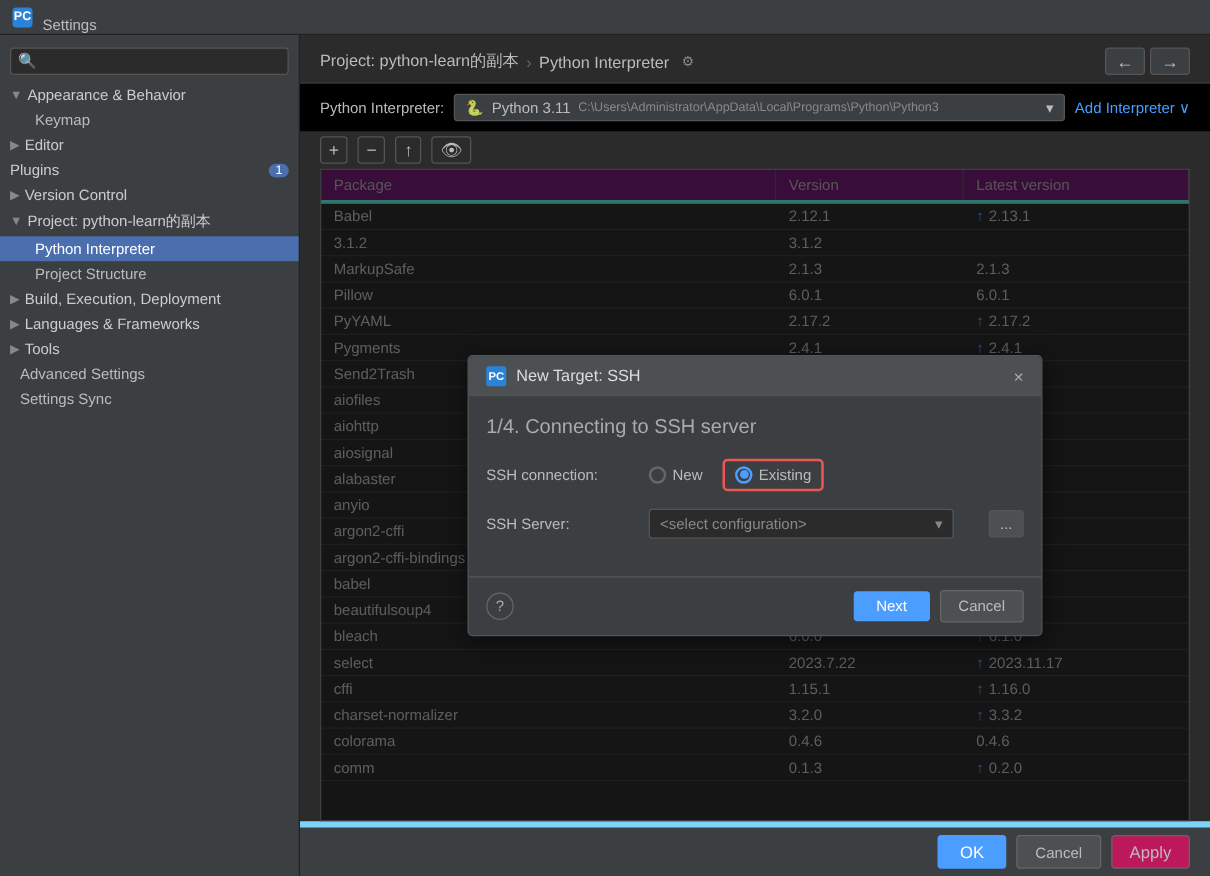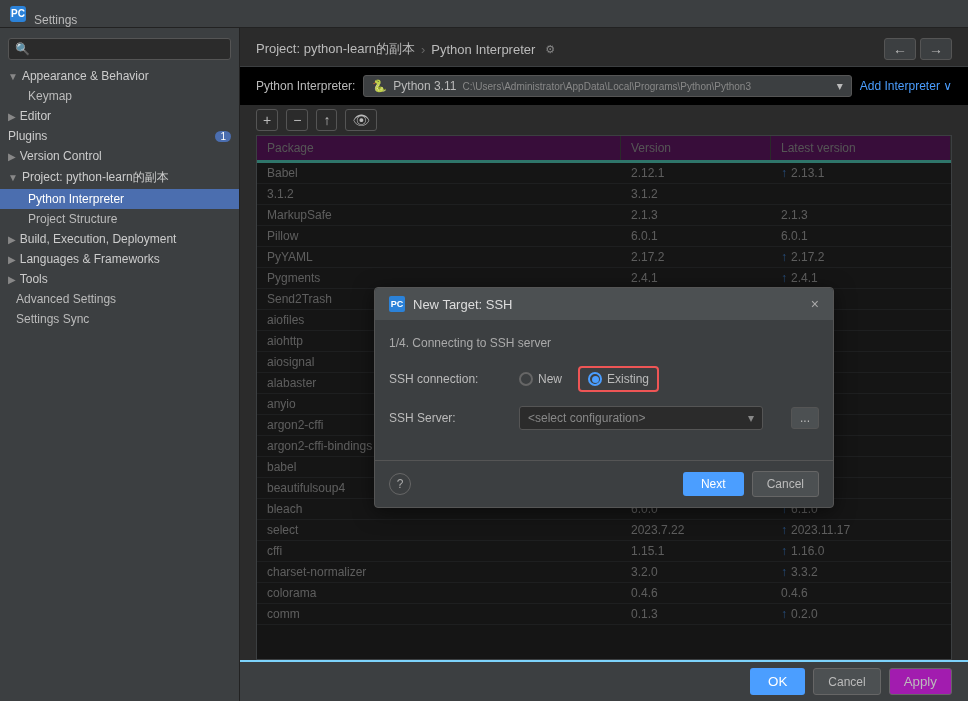--- a/index.html
+++ b/index.html
@@ -264,21 +264,21 @@
     .modal-close {
       margin-left: auto;
       cursor: pointer;
       color: #aaa;
       font-size: 14px;
     }
     .modal-body {
       padding: 16px 14px;
     }
     .modal-status {
-      font-size: 12px;
+      font-size: 16px;
       color: #aaa;
       margin-bottom: 16px;
     }
     .ssh-row {
       display: flex;
       align-items: center;
       margin-bottom: 14px;
       gap: 10px;
     }
     .ssh-label {
@@ -391,34 +391,34 @@
       padding: 5px 14px;
       font-size: 12px;
       cursor: pointer;
     }
     
     .bottom-bar {
       padding: 6px 16px;
       display: flex;
       justify-content: flex-end;
       gap: 8px;
-      border-top: 2px solid #7dd3fc;
+      border-top: 5px solid #7dd3fc;
       background: #3c3f41;
       flex-shrink: 0;
     }
     .btn-ok {
       background: #4b9eff;
       border: none;
       border-radius: 3px;
       color: white;
       padding: 5px 18px;
       cursor: pointer;
     }
     .btn-apply {
-      background: #a21caf;
+      background: #be185d;
       border: 1px solid #666;
       border-radius: 3px;
       color: #bbb;
       padding: 5px 14px;
       cursor: pointer;
     }
   </style>
 </head>
 <body>
 

